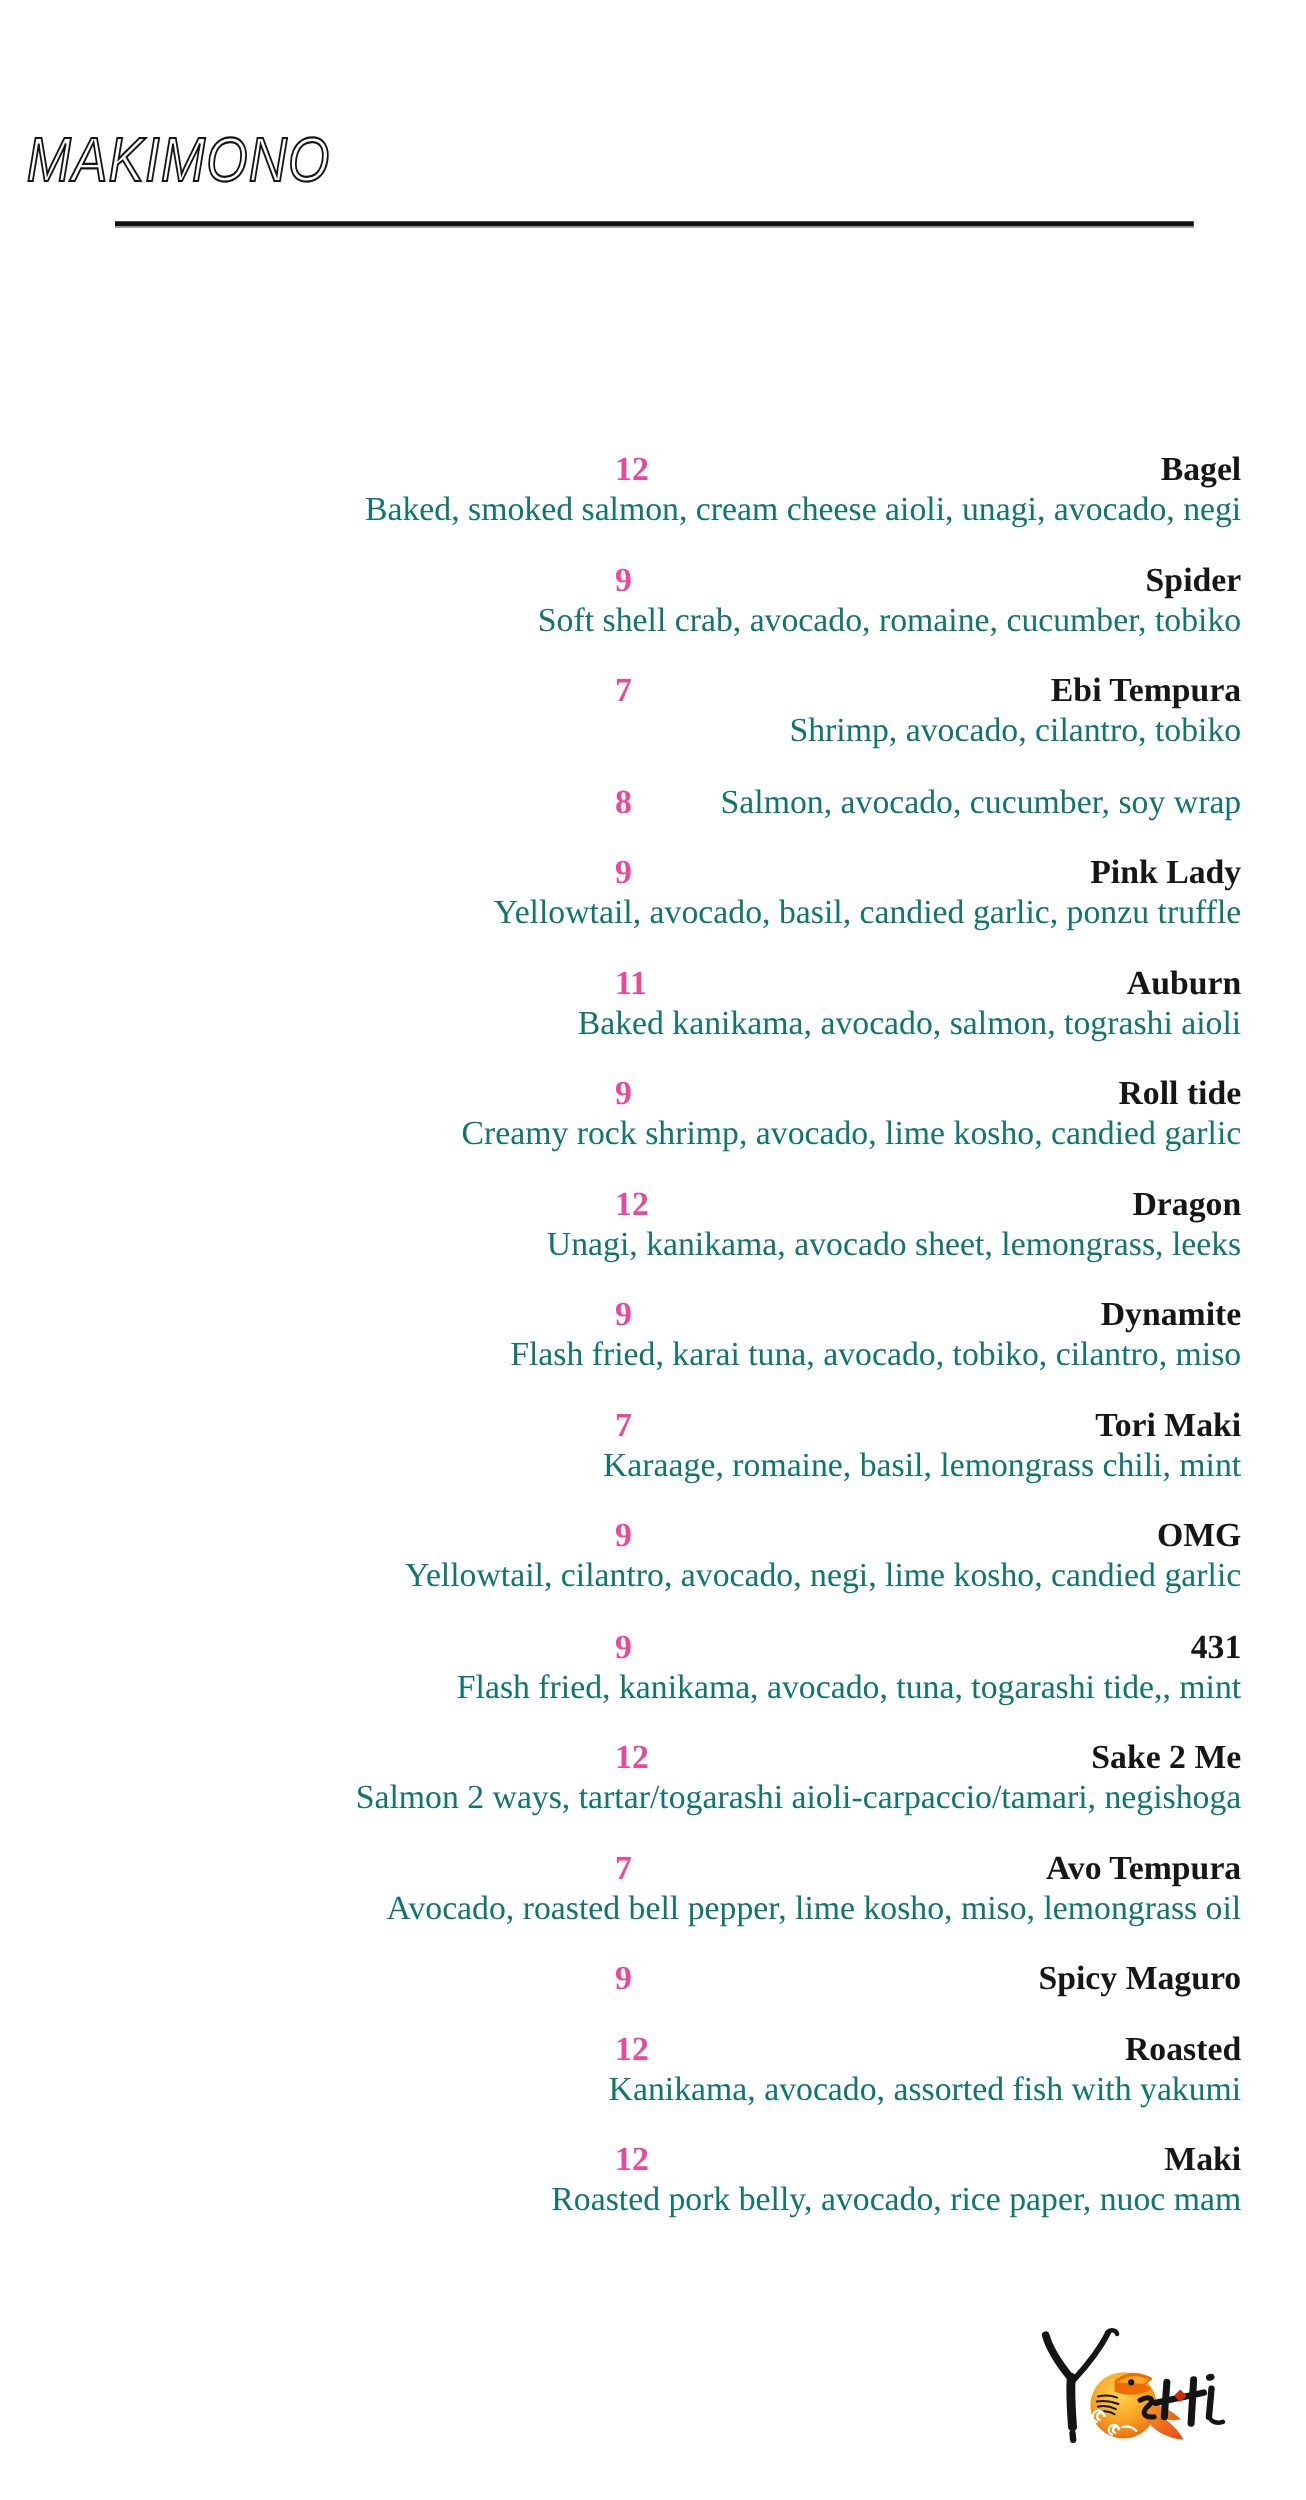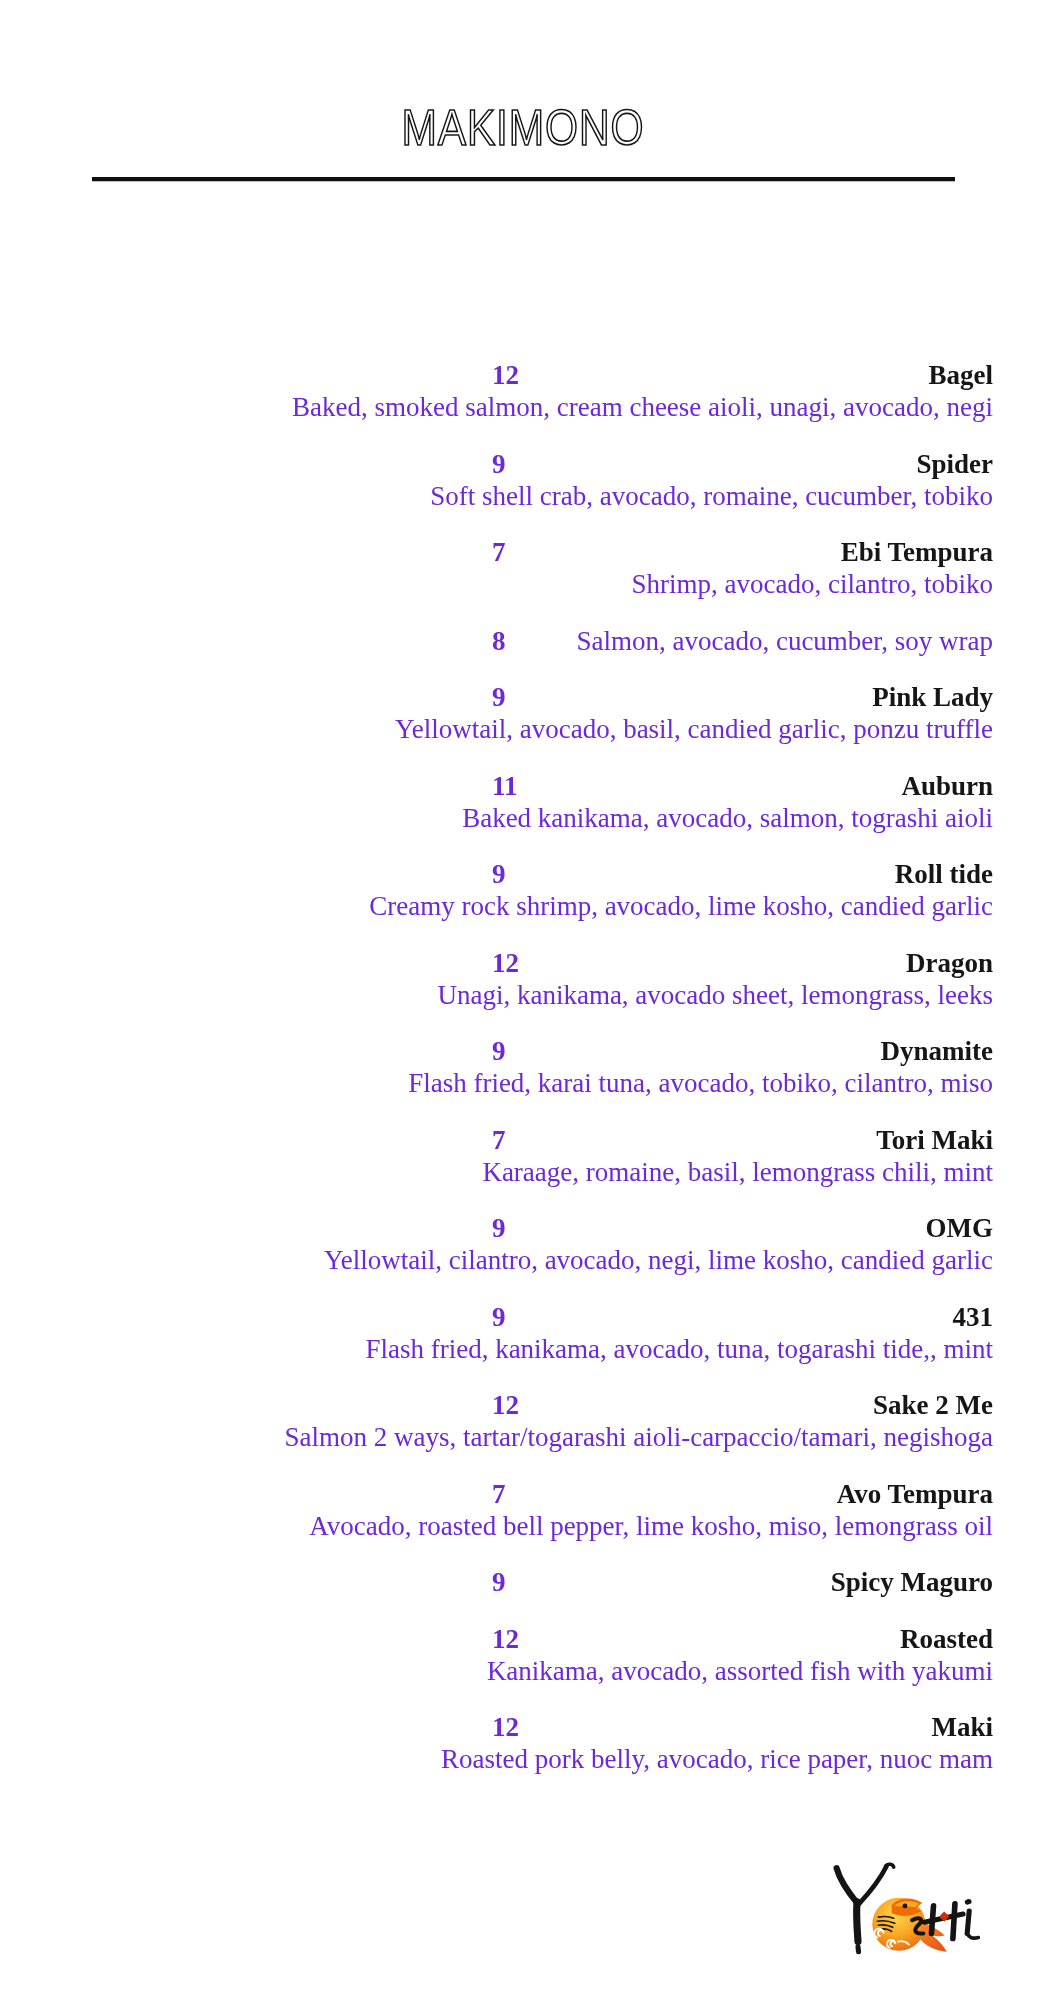--- a/index.html
+++ b/index.html
@@ -13,21 +13,22 @@
     font-family: "Liberation Serif", serif;
     color: #1b1b1b;
   }
 
   
   .title-wrap {
     position: absolute;
     top: 103px;
     left: 0;
     width: 100%;
-    text-align: center;
+    text-align: left;
+    font-style: italic;
   }
   .title {
     display: inline-block;
     font-family: "Liberation Sans", sans-serif;
     font-weight: 400;
     font-size: 50px;
     line-height: 1;
     letter-spacing: 1px;
     color: #141414;
     transform: scaleX(0.85);
@@ -71,27 +72,27 @@
     color: #161616;
     white-space: nowrap;
   }
   .item-price {
     position: absolute;
     left: 369px;
     top: 0;
     font-weight: 700;
     font-size: 27px;
     line-height: 32px;
-    color: #6d28d9;
+    color: #ec4899;
   }
   .item-desc {
     font-weight: 400;
     font-size: 27px;
     line-height: 32px;
-    color: #6d28d9;
+    color: #0f766e;
     white-space: nowrap;
   }
 
   
   .logo {
     position: absolute;
     left: 830px;
     top: 1860px;
     width: 156px;
     height: 102px;

